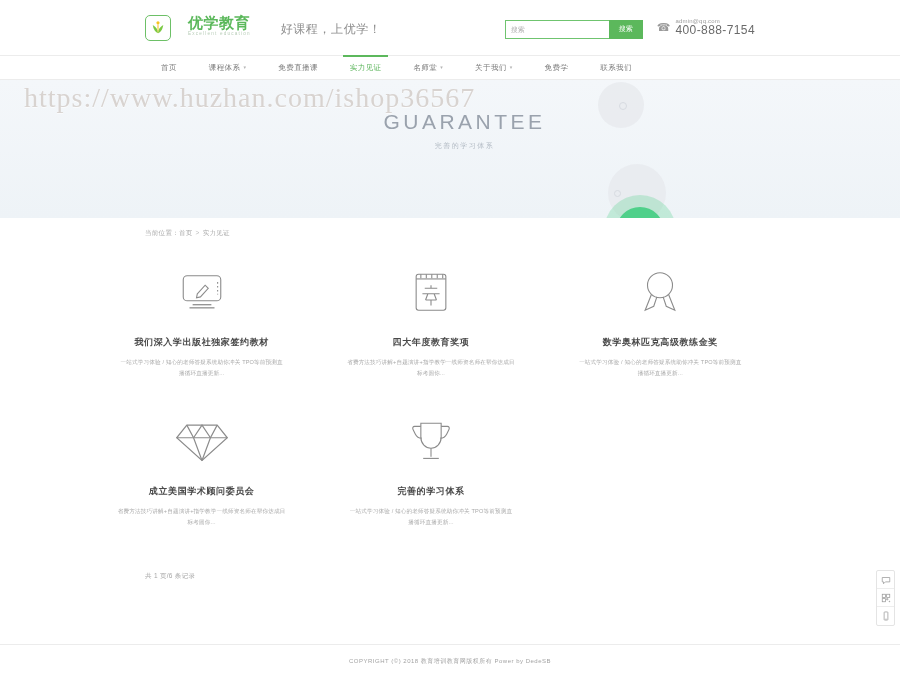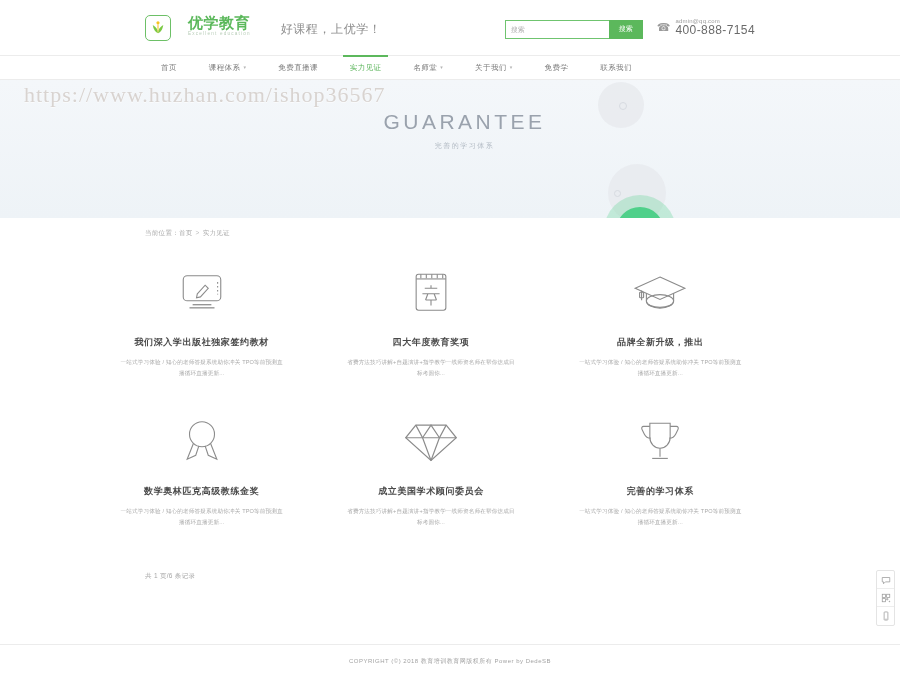--- a/index.html
+++ b/index.html
@@ -110,21 +110,21 @@
   .circ { position: absolute; border-radius: 50%; }
   .dot-center {
     position: absolute; border-radius: 50%;
     border: 1.5px solid rgba(255,255,255,.75);
   }
 
   
   .watermark {
     position: absolute; left: 24px; top: 82px; z-index: 5;
     font-family: "Liberation Serif", serif;
-    font-size: 22px; letter-spacing: 1px;
+    font-size: 28px; letter-spacing: 1px;
     color: #d8d3d0;
     white-space: nowrap;
     text-shadow: 0 1px 0 rgba(255,255,255,.6);
   }
 
   
   .crumb-bar { height: 30px; display: flex; align-items: center; padding: 0 145px; }
   .crumb { font-size: 6.5px; color: #a8a8a8; letter-spacing: .3px; }
   .crumb .sep { margin: 0 3px; color: #c0c0c0; }
   .crumb a { color: #a8a8a8; text-decoration: none; }
@@ -294,33 +294,20 @@
           <rect x="9" y="8" width="38" height="46" rx="3"></rect>
           <path d="M9 14 h38"></path>
           <path d="M15 8 v5 M22 8 v5 M29 8 v5 M36 8 v5 M43 8 v5"></path>
           <path d="M20 26 h16 M28 22 v4 M17 33 h22 M24 33 l-3 8 M32 33 l3 8 M21 41 h14 M28 41 v7"></path>
         </svg>
       </div>
       <div class="card-title">四大年度教育奖项</div>
       <div class="card-desc">省费方法技巧讲解+自题演讲+指学教学一线师资名师在帮你达成目标考圆你...</div>
     </div>
 
-    <div class="card">
-      <div class="card-icon">
-        <svg width="56" height="48" viewBox="0 0 70 56" fill="none" stroke="#8b8b8b" stroke-width="1.4">
-          <path d="M35 8 L66 22 L35 36 L4 22 Z"></path>
-          <path d="M18 28 v10 c0 5 8 9 17 9 s17 -4 17 -9 v-10"></path>
-          <ellipse cx="35" cy="38" rx="17" ry="8"></ellipse>
-          <path d="M12 25 v12"></path>
-          <rect x="9.5" y="27" width="5" height="7" rx="1"></rect>
-        </svg>
-      </div>
-      <div class="card-title">品牌全新升级，推出</div>
-      <div class="card-desc">一站式学习体验 / 知心的老师答疑系统助你冲关 TPO等前预测直播循环直播更新...</div>
-    </div>
 
     <div class="card">
       <div class="card-icon">
         <svg width="46" height="50" viewBox="0 0 56 64" fill="none" stroke="#8b8b8b" stroke-width="1.4">
           <circle cx="28" cy="22" r="16"></circle>
           <path d="M17 34 L9 54 L20 49 L24 37"></path>
           <path d="M39 34 L47 54 L36 49 L32 37"></path>
         </svg>
       </div>
       <div class="card-title">数学奥林匹克高级教练金奖</div>

